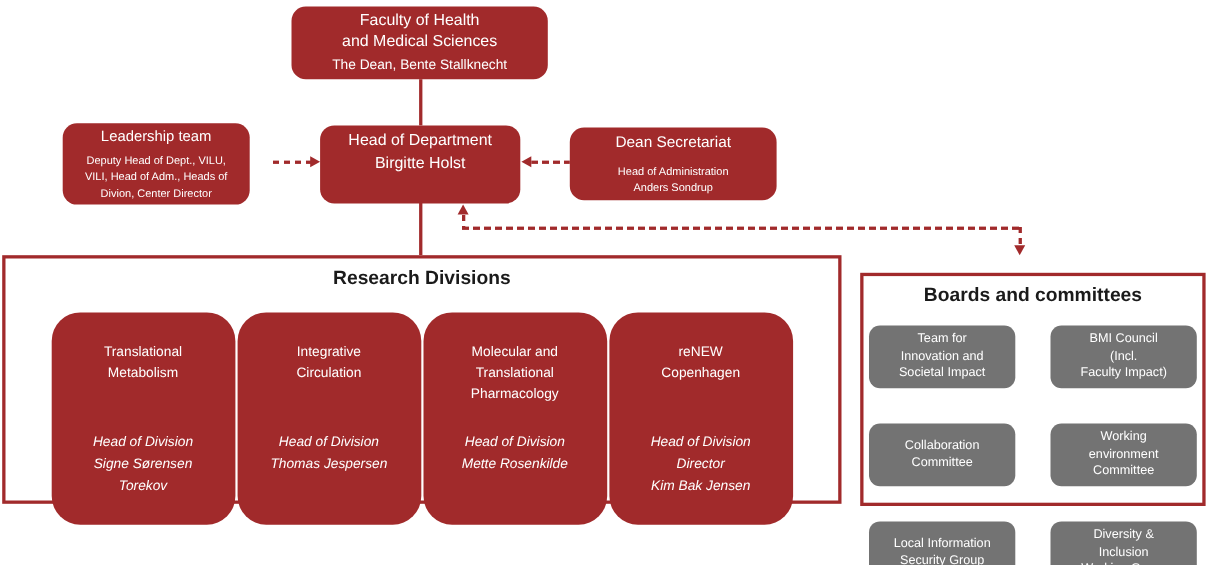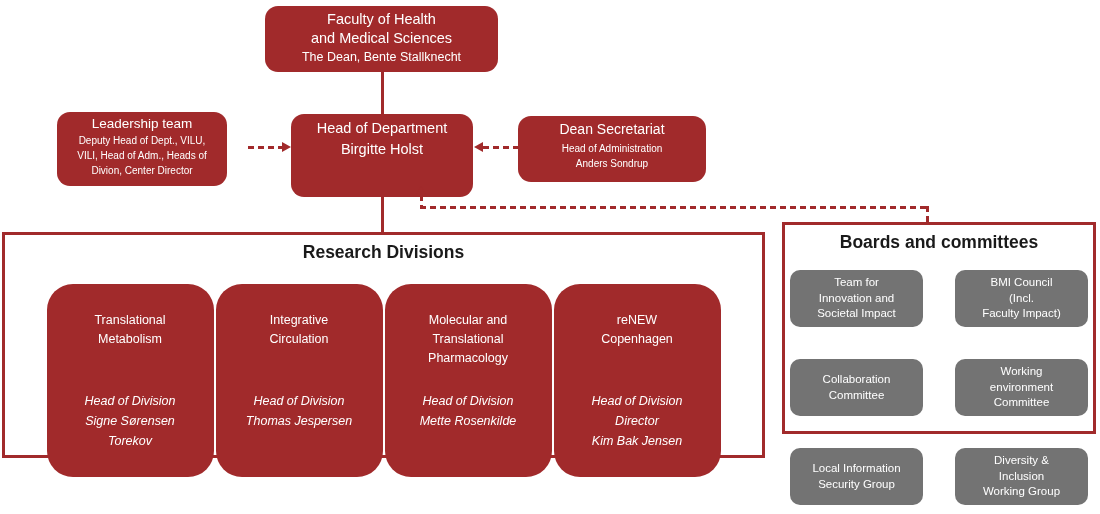--- a/index.html
+++ b/index.html
@@ -16,42 +16,42 @@
   }
   .pre{white-space:pre-line;}
   
   .redbox{
     position:absolute;
     background:var(--red);
     color:#ffffff;
     border-radius:13px;
     text-align:center;
     box-sizing:border-box;
-    display:flex;flex-direction:column;justify-content:flex-start;
+    display:flex;flex-direction:column;justify-content:space-between;
   }
   .faculty{left:265px;top:6px;width:233px;height:66px;padding:4px 6px;}
   .faculty .t{font-size:14.5px;line-height:19px;}
   .faculty .s{font-size:12.5px;line-height:18px;}
   .leadership{left:57px;top:112px;width:170px;height:74px;padding:2px 8px;}
   .leadership .t{font-size:13.5px;line-height:19px;}
   .leadership .s{font-size:10px;line-height:15px;}
-  .head{left:291px;top:114px;width:182px;height:83px;padding:4px 6px;}
+  .head{left:291px;top:114px;width:182px;height:71px;padding:4px 6px;}
   .head .t{font-size:14.5px;line-height:21px;}
   .secretariat{left:518px;top:116px;width:188px;height:66px;padding:3px 8px;}
   .secretariat .t{font-size:14px;line-height:20px;margin-bottom:2px;}
   .secretariat .s{font-size:10px;line-height:15px;}
   
   .panel{
     position:absolute;
     background:#ffffff;
     border:3px solid var(--red);
     box-sizing:border-box;
   }
   .panel-research{left:2px;top:232px;width:763px;height:226px;}
-  .panel-boards{left:782px;top:222px;width:314px;height:212px;}
+  .panel-boards{left:782px;top:248px;width:314px;height:212px;}
   .panel-title{
     margin-top:7px;
     text-align:center;
     font-size:17.5px;
     font-weight:bold;
     color:#1a1a1a;
   }
   
   .division-row{
     display:flex;

